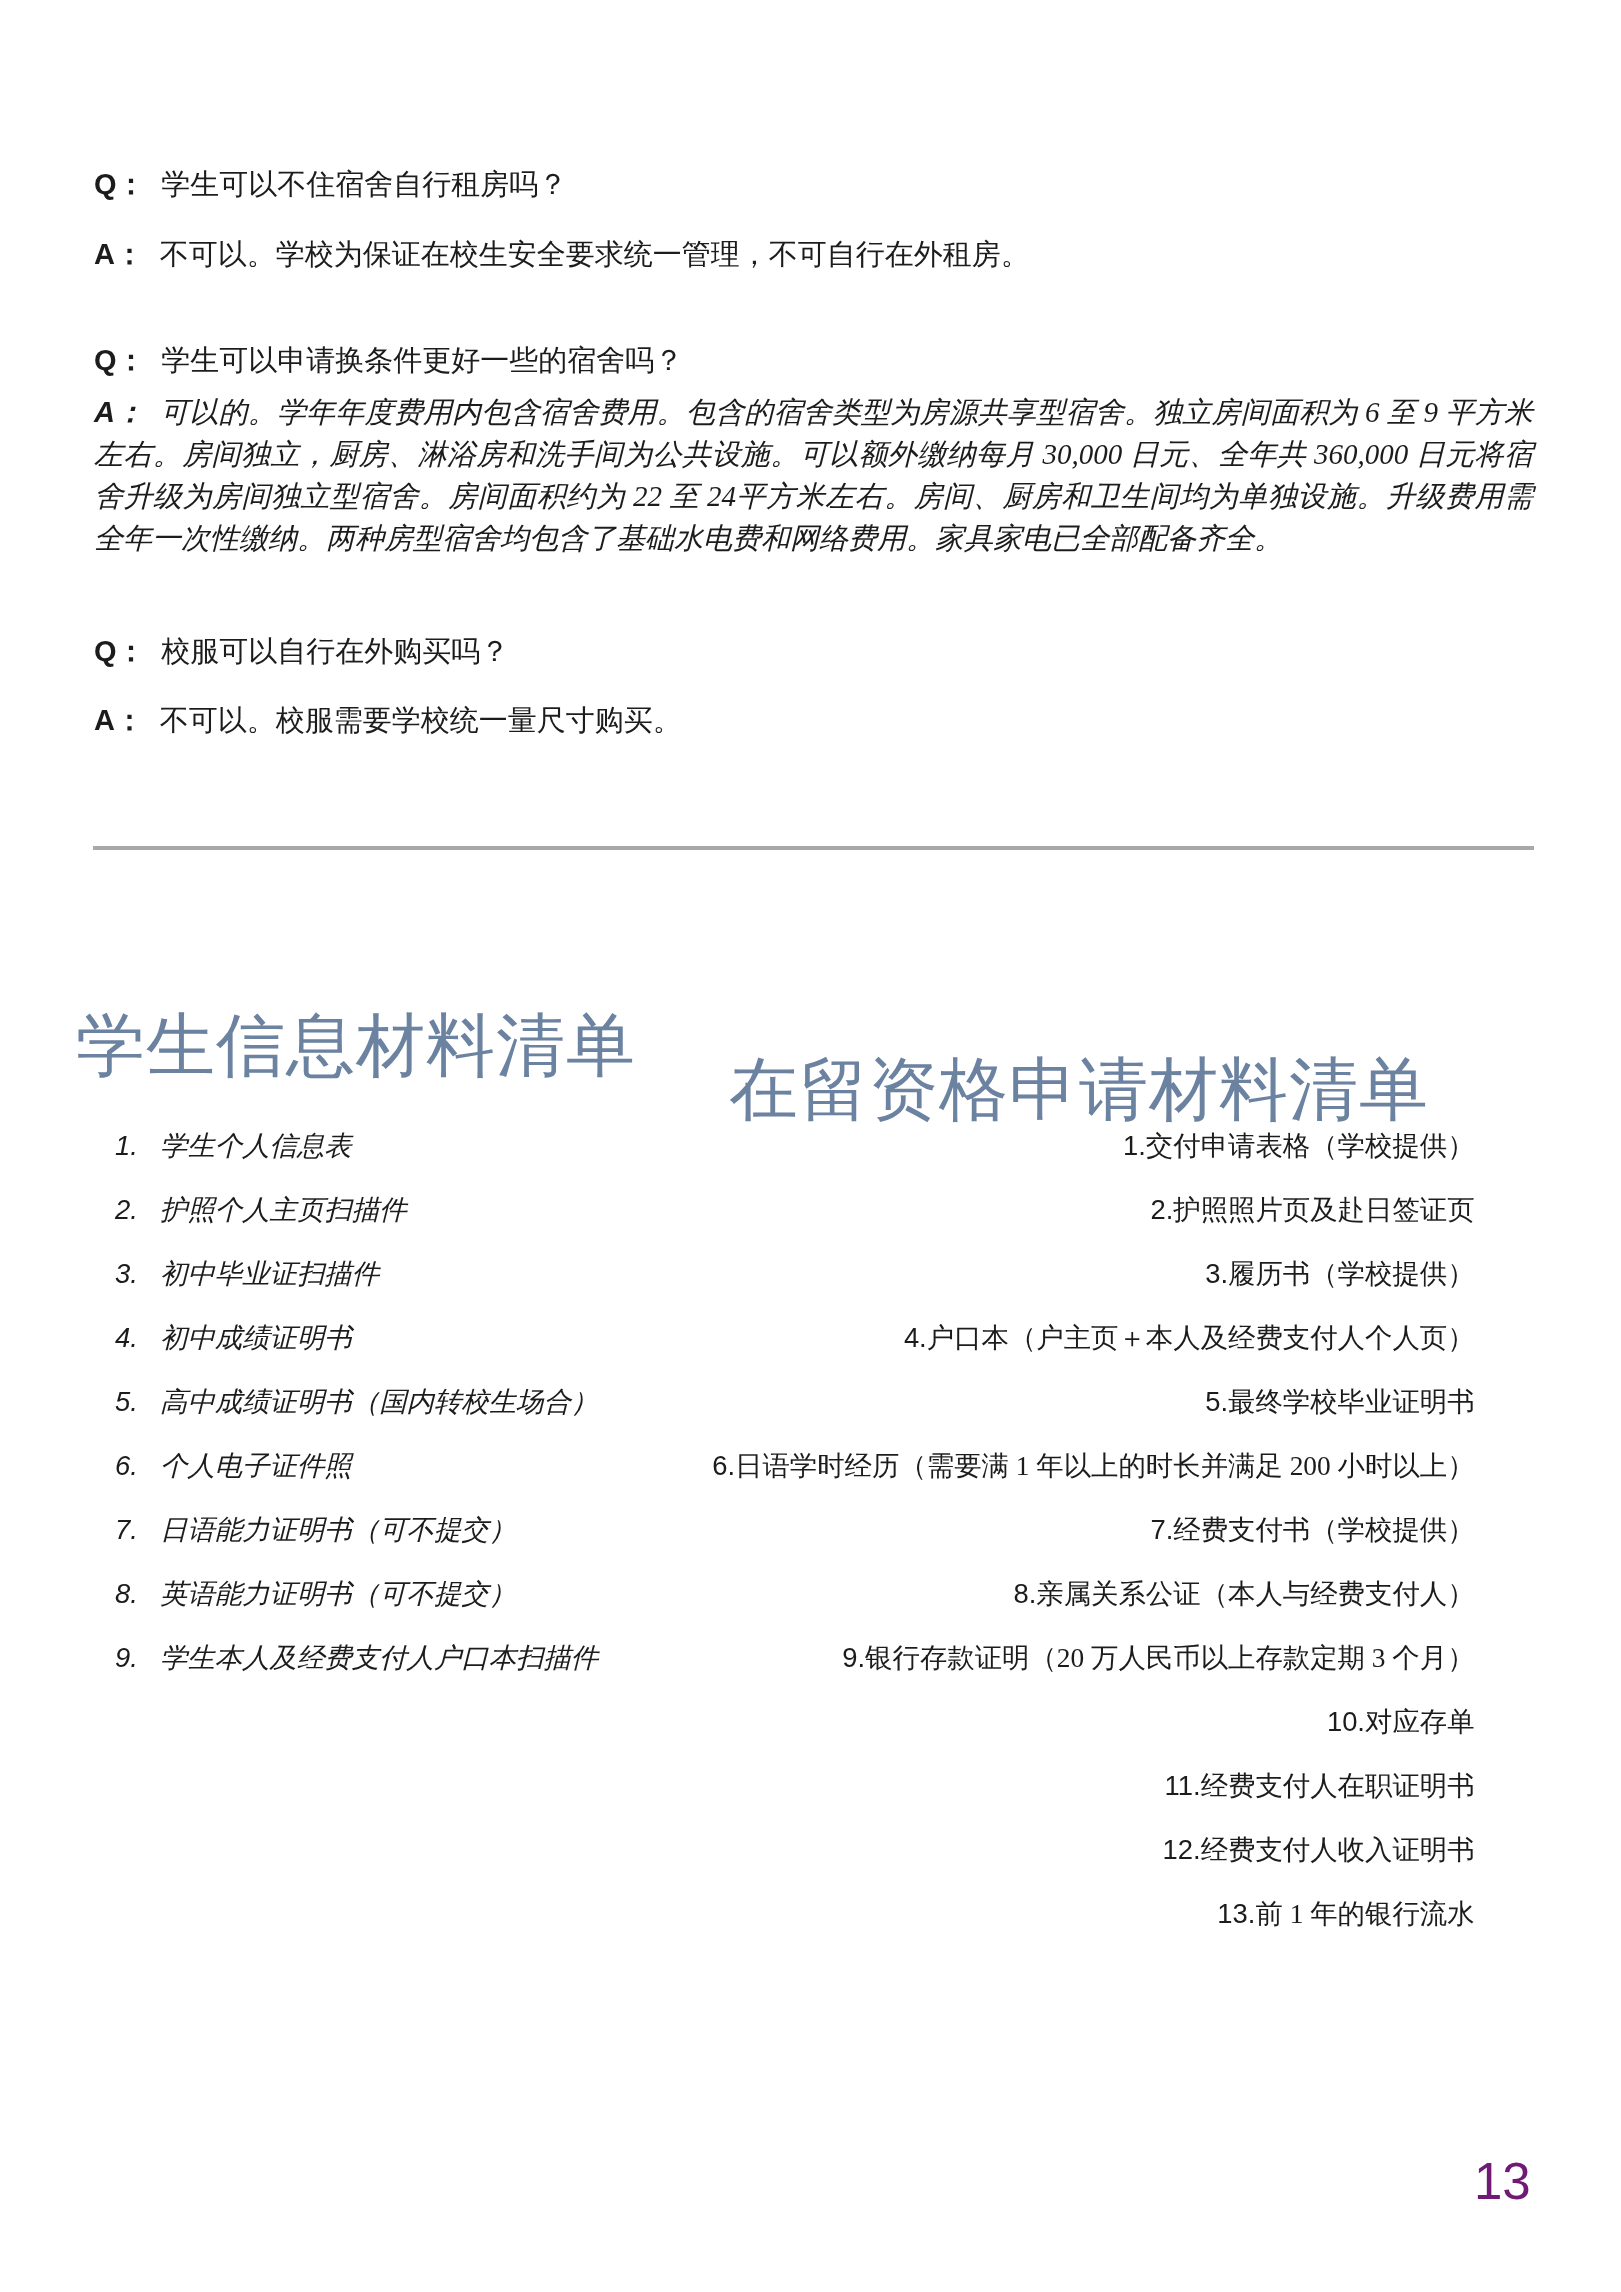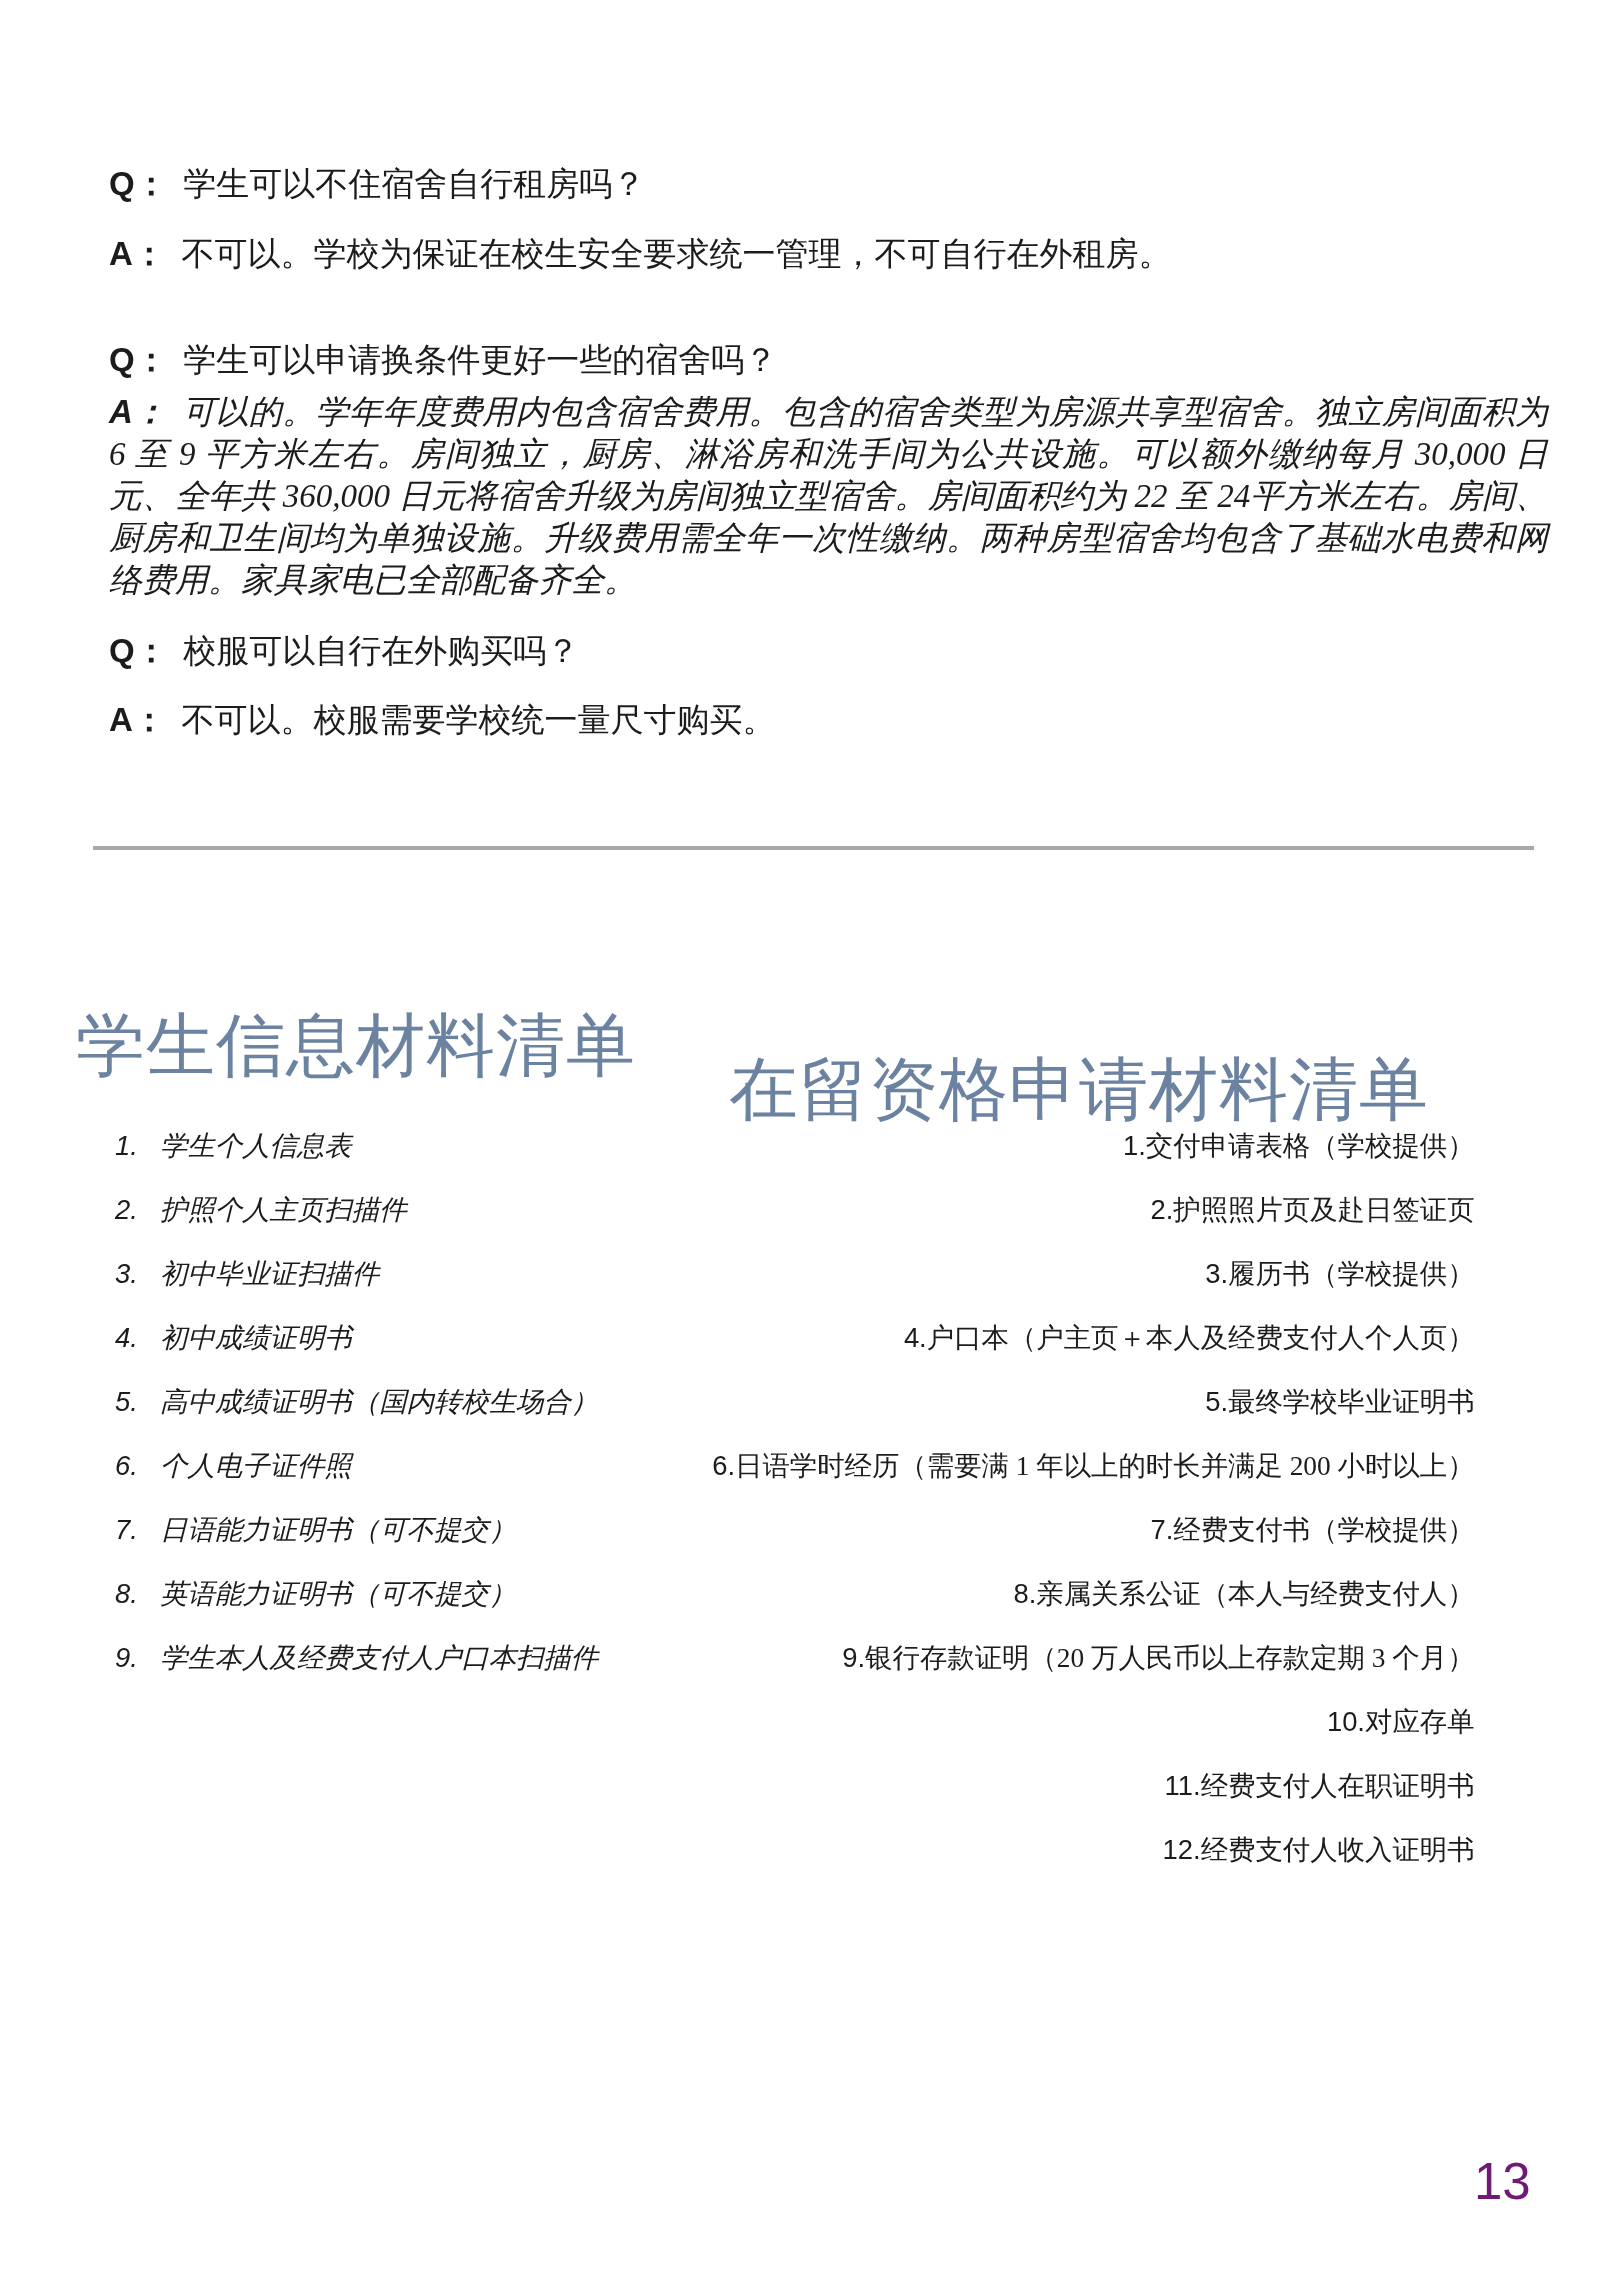--- a/index.html
+++ b/index.html
@@ -8,23 +8,23 @@
     position: relative;
     width: 1621px;
     height: 2293px;
     background: #ffffff;
     font-family: "Liberation Serif", "DejaVu Serif", serif;
     color: var(--text-color, #1c1c1c);
     overflow: hidden;
   }
   .qa-line {
     position: absolute;
-    left: 109px;
+    left: 94px;
     width: 1439px;
-    font-size: 33px;
+    font-size: 29px;
     line-height: 42px;
   }
   .qa-line.justify { text-align: justify; font-style: italic; }
   .qa-label {
     font-family: "Liberation Sans", "DejaVu Sans", sans-serif;
     font-weight: 600;
     margin-right: 15.7px;
   }
   .q1 { top: 163px; }
   .a1 { top: 233px; }
@@ -127,18 +127,19 @@
     <li><span class="marker">3.</span><span>履历书（学校提供）</span></li>
     <li><span class="marker">4.</span><span>户口本（户主页＋本人及经费支付人个人页）</span></li>
     <li><span class="marker">5.</span><span>最终学校毕业证明书</span></li>
     <li><span class="marker">6.</span><span>日语学时经历（需要满 1 年以上的时长并满足 200 小时以上）</span></li>
     <li><span class="marker">7.</span><span>经费支付书（学校提供）</span></li>
     <li><span class="marker">8.</span><span>亲属关系公证（本人与经费支付人）</span></li>
     <li><span class="marker">9.</span><span>银行存款证明（20 万人民币以上存款定期 3 个月）</span></li>
     <li><span class="marker">10.</span><span>对应存单</span></li>
     <li><span class="marker">11.</span><span>经费支付人在职证明书</span></li>
     <li><span class="marker">12.</span><span>经费支付人收入证明书</span></li>
+    <li><span class="marker">13.</span><span>前 1 年的银行流水</span></li>
   </ul>
 
   <div class="page-number">13</div>
 
 </div>
 
 
 </body></html>

